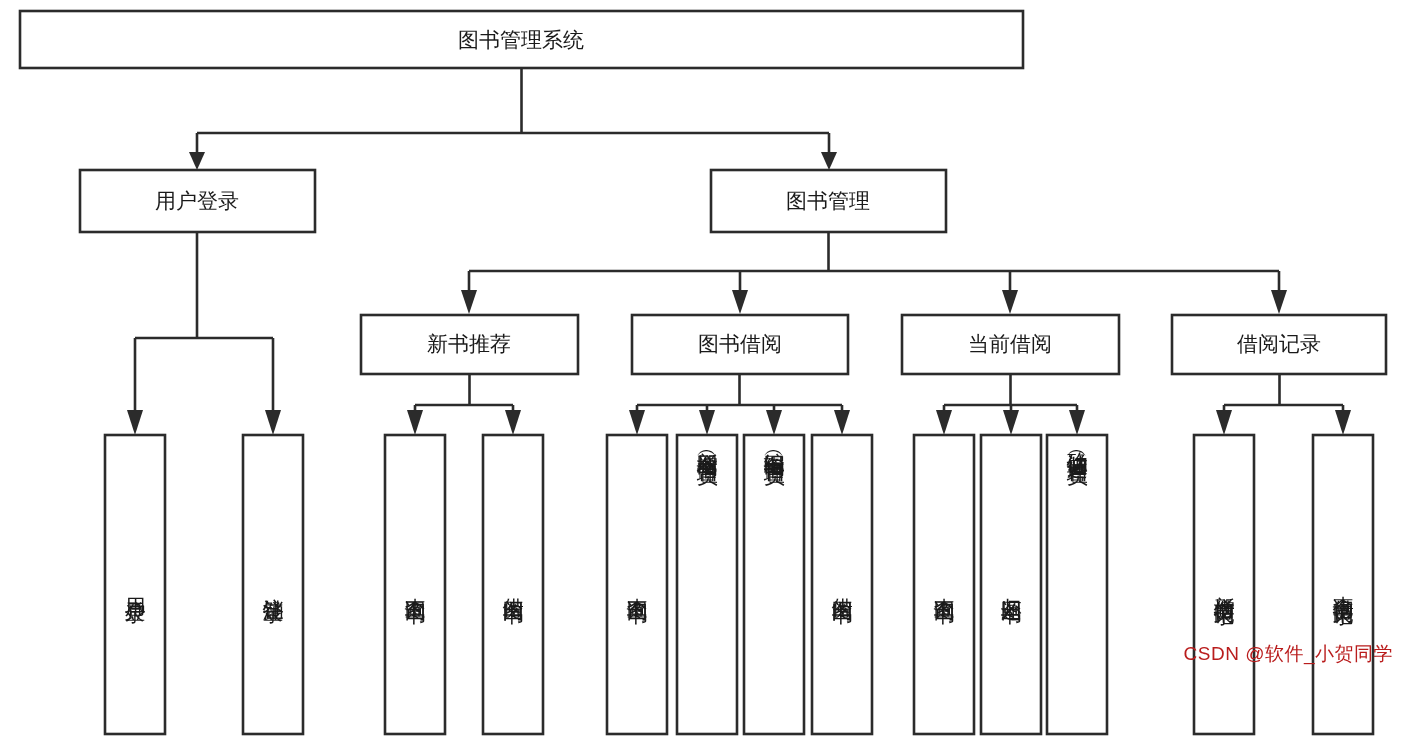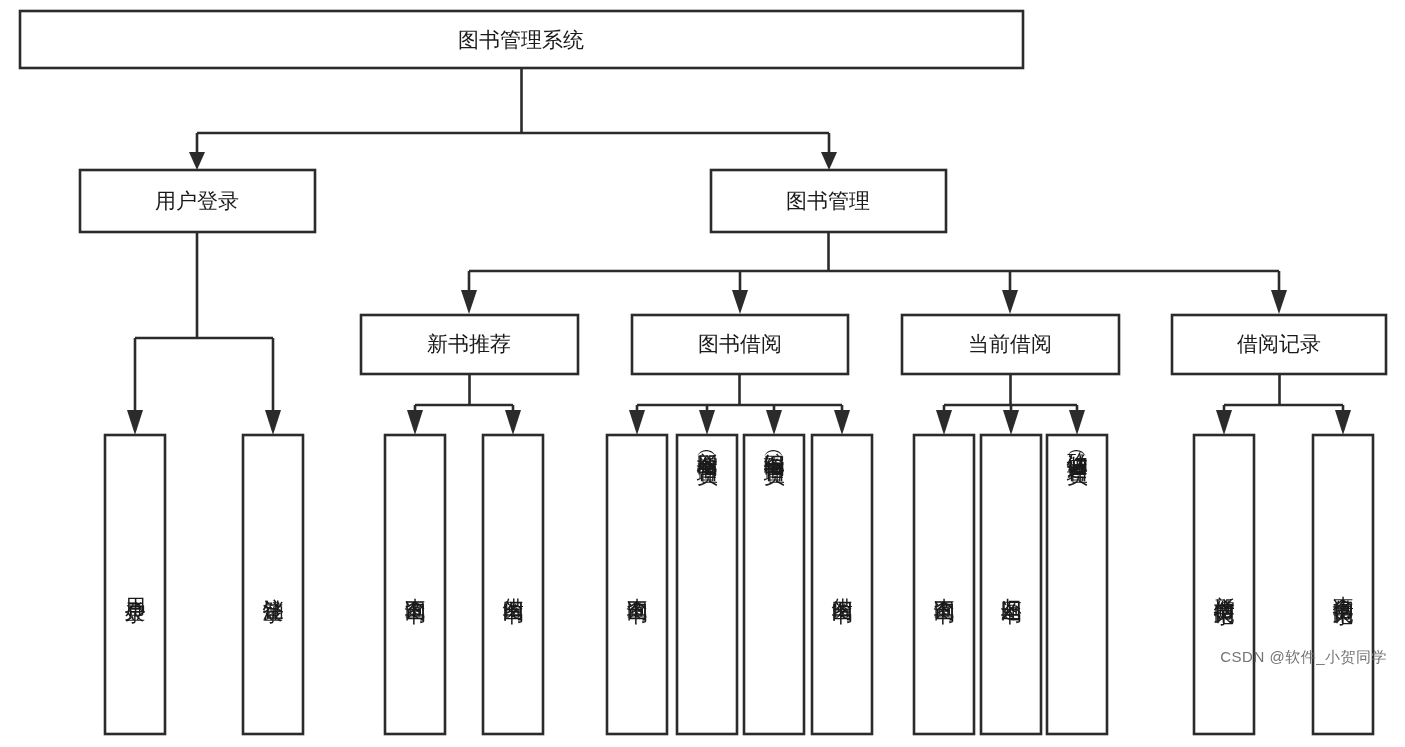--- a/index.html
+++ b/index.html
@@ -60,25 +60,25 @@
     text-orientation: upright;
     font-family: "Liberation Sans", "DejaVu Sans", sans-serif;
     font-size: 21px;
     line-height: 1.08;
     letter-spacing: 2px;
     color: #1a1a1a;
     white-space: nowrap;
   }
   .watermark {
     position: absolute;
-    right: 18px;
+    right: 12px;
     bottom: 6px;
     font-family: "Liberation Sans", "DejaVu Sans", sans-serif;
-    font-size: 15px;
-    color: #737373;
+    font-size: 19px;
+    color: #b91c1c;
     letter-spacing: 0.5px;
     white-space: nowrap;
   }
 </style>
 </head>
 <body>
 
 <div id="diagram-root">
 
   <svg id="tree-svg" viewBox="0 0 1405 747">

